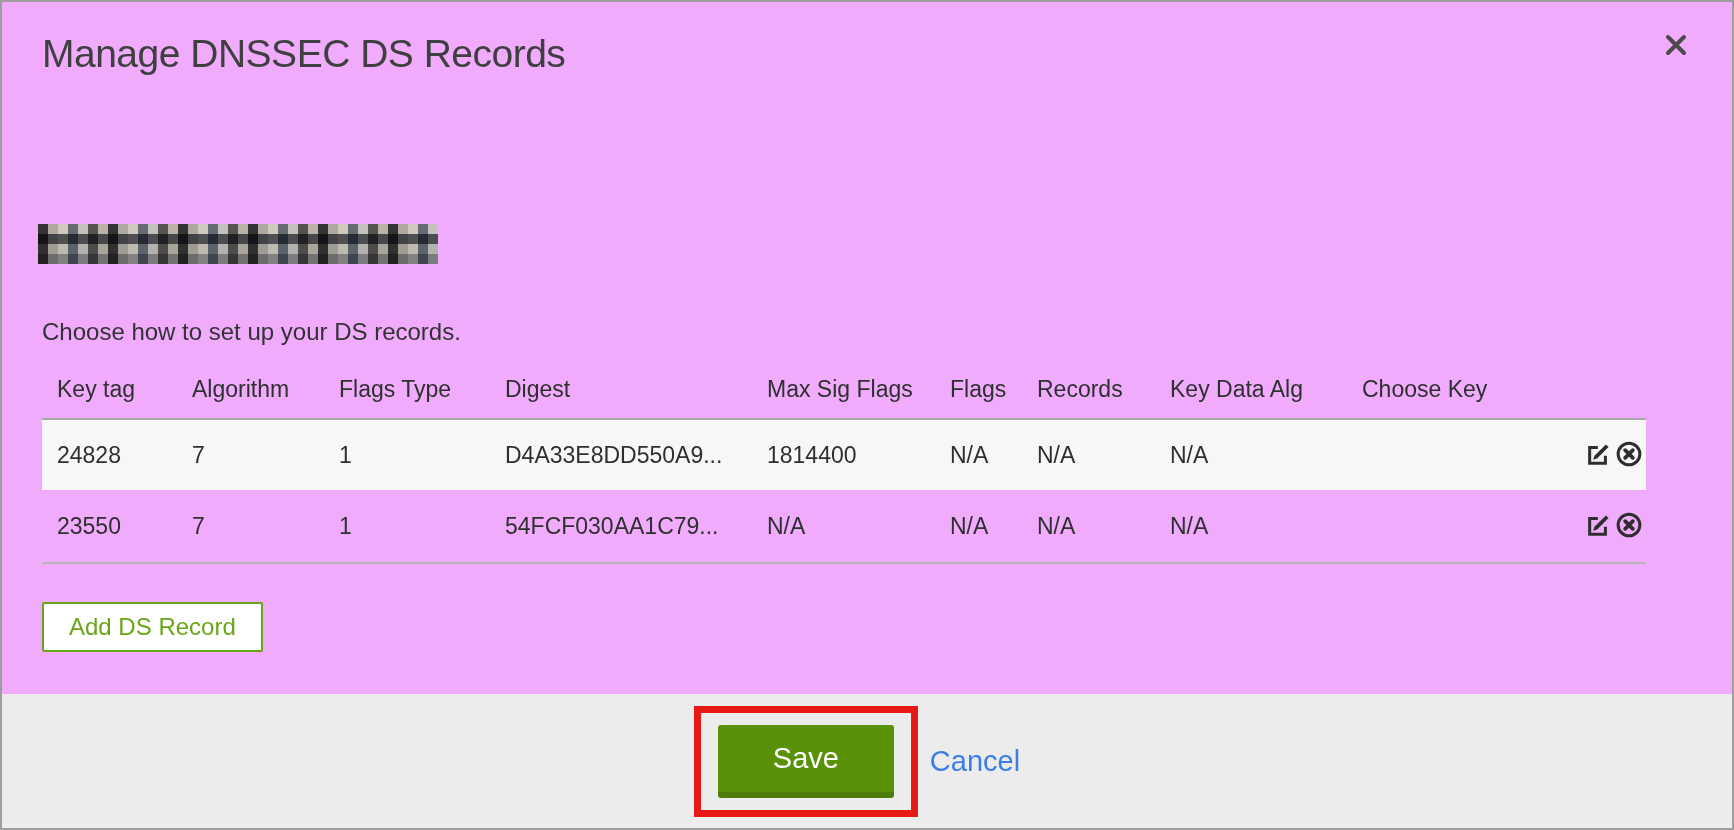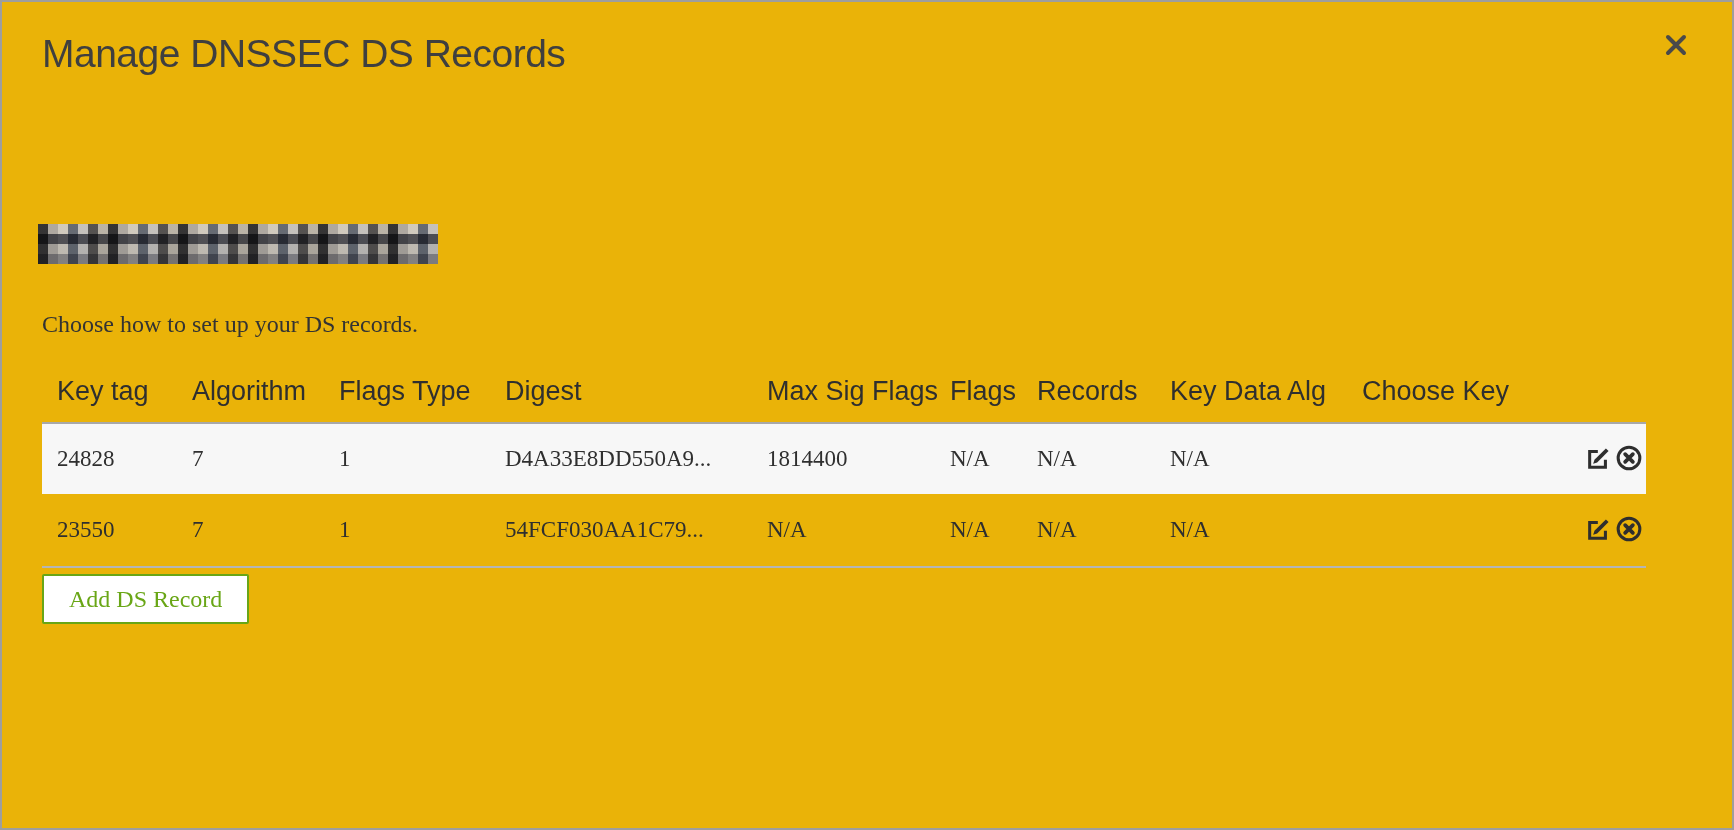--- a/index.html
+++ b/index.html
@@ -1,63 +1,63 @@
 <!DOCTYPE html>
 <html><head>
 <meta charset="utf-8">
 <style>
   html,body{margin:0;padding:0;background:#fff;font-family:"Liberation Sans","DejaVu Sans",sans-serif;}
   .modal{
     position:relative;width:1734px;height:830px;box-sizing:border-box;
-    background:#eab308;border:2px solid #9e9e9e;overflow:hidden;
+    background:#f0abfc;border:2px solid #9e9e9e;overflow:hidden;
   }
   .title{
     position:absolute;top:30px;left:40px;margin:0;
     font-size:39px;font-weight:400;color:#3f3f3f;letter-spacing:-0.5px;
   }
   .close-btn{
     position:absolute;top:28px;right:40px;width:32px;height:32px;
     background:none;border:none;padding:0;cursor:pointer;
   }
   .domain-redacted{
     position:absolute;top:222px;left:36px;width:400px;height:40px;
     background:
       repeating-linear-gradient(90deg, rgba(35,35,38,.88) 0 10px, rgba(158,152,148,.55) 10px 20px, rgba(236,232,224,.75) 20px 30px, rgba(84,94,112,.8) 30px 40px, rgba(205,205,210,.55) 40px 50px, rgba(60,58,60,.8) 50px 60px, rgba(190,182,170,.6) 60px 70px),
       repeating-linear-gradient(0deg, #8a8a8e 0 10px, #c9c7c2 10px 20px, #55565c 20px 30px, #dcd8d0 30px 40px),
       repeating-linear-gradient(90deg, #6f6f74 0 31px, #b9b4ac 31px 62px, #4c4c52 62px 93px);
     background-blend-mode:multiply,normal,normal;
   }
   .instruction{
-    position:absolute;top:309px;left:40px;margin:0;
-    font-size:24px;color:#333;font-weight:400;font-family:Liberation Serif, serif;
+    position:absolute;top:316px;left:40px;margin:0;
+    font-size:24px;color:#333;font-weight:400;
   }
   .ds-table{
     position:absolute;top:360px;left:40px;width:1604px;
     border-collapse:collapse;table-layout:fixed;
   }
   .ds-table col.c1{width:135px}.ds-table col.c2{width:147px}.ds-table col.c3{width:166px}
   .ds-table col.c4{width:262px}.ds-table col.c5{width:183px}.ds-table col.c6{width:87px}
   .ds-table col.c7{width:133px}.ds-table col.c8{width:192px}.ds-table col.c9{width:230px}
   .ds-table col.c10{width:69px}
   .ds-table th{
-    font-size:27px;font-weight:400;color:#2f2f2f;text-align:left;
+    font-size:23px;font-weight:400;color:#2f2f2f;text-align:left;
     padding:14px 0 15px 15px;border-bottom:2px solid #a8a8a8;white-space:nowrap;
   }
   .ds-table td{
     font-size:23px;color:#2f2f2f;padding:0 0 0 15px;height:70px;
-    white-space:nowrap;overflow:hidden;font-family:Liberation Serif, serif;
+    white-space:nowrap;overflow:hidden;
   }
   tr.stripe td{background:#f7f7f7;}
   tr.last td{height:72px;border-bottom:2px solid #b5b5b5;}
   td.actions{text-align:right;padding:0 2px 0 0;}
   .icon-btn{background:none;border:none;padding:0 1px;cursor:pointer;vertical-align:middle;}
   .add-ds{
-    position:absolute;top:572px;left:40px;height:50px;padding:0 25px;
+    position:absolute;top:600px;left:40px;height:50px;padding:0 25px;
     background:#ffffff;border:2px solid #69a616;border-radius:2px;
-    color:#69a616;font-size:24px;font-family:Liberation Serif, serif;cursor:pointer;
+    color:#69a616;font-size:24px;font-family:Liberation Sans, sans-serif;cursor:pointer;
   }
   .footer{
     position:absolute;left:0;right:0;bottom:0;height:134px;background:#ececec;
     display:flex;align-items:center;justify-content:center;
   }
   .save-annotation{
     border:7px solid #e81a17;padding:12px 17px;display:inline-block;
     transform:translateX(-10px);
   }
   .save-btn{
@@ -171,14 +171,20 @@
               </svg>
             </span>
           </button>
         </td>
       </tr>
     </tbody>
   </table>
 
   <button class="add-ds">Add DS Record</button>
 
+  <div class="footer">
+    <div class="save-annotation">
+      <button class="save-btn">Save</button>
+    </div>
+    <a class="cancel-link">Cancel</a>
+  </div>
 
 </div>
 
 </body></html>

